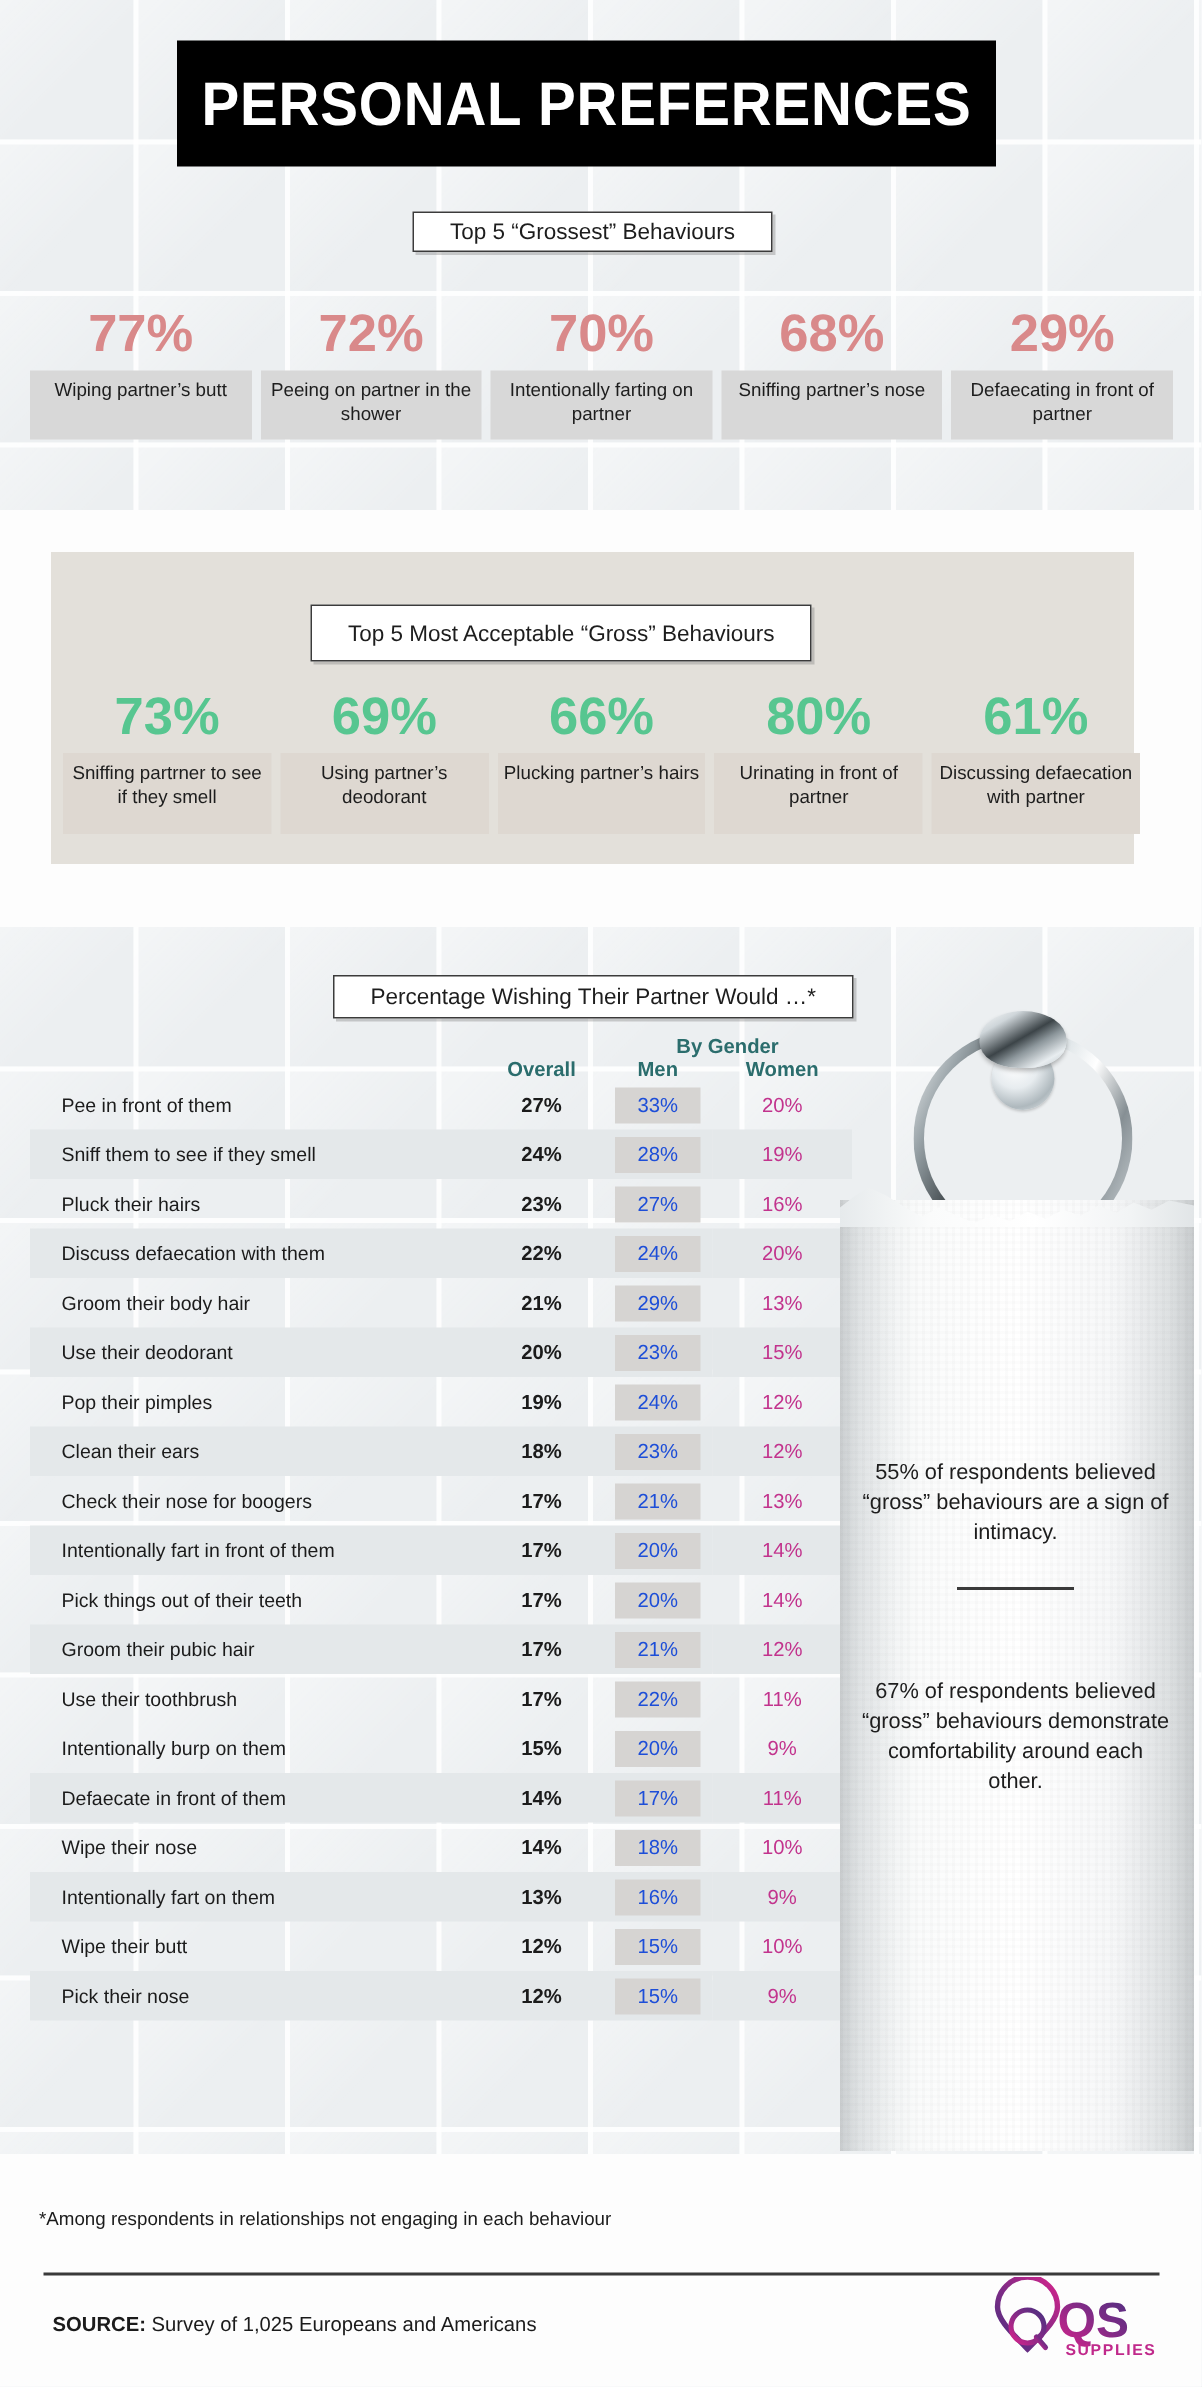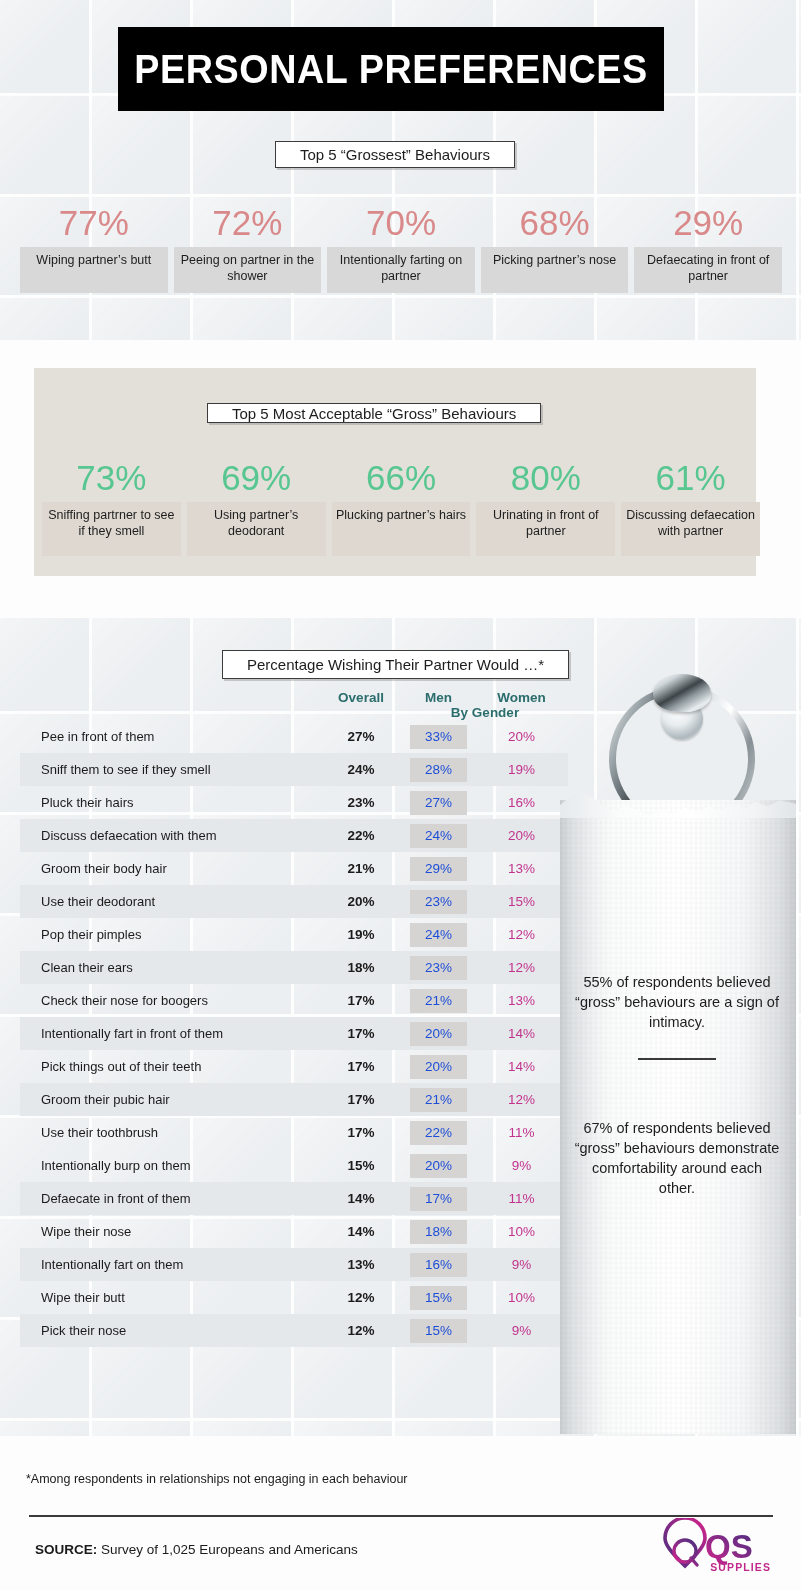--- a/index.html
+++ b/index.html
@@ -54,34 +54,34 @@
     background: #ffffff;
     border: 1.5px solid #3b3b3b;
     box-shadow: 2px 2px 0 rgba(120,120,120,0.35);
     display: flex; align-items: center; justify-content: center;
     font-size: 15px;
     color: #1d1d1d;
     white-space: nowrap;
     padding: 0 24px;
   }
   .bh-1 { left: 275px; top: 141px; height: 27px; }
-  .bh-2 { left: 207px; top: 403px; height: 20px; }
+  .bh-2 { left: 207px; top: 403px; height: 38px; }
   .bh-3 { left: 222px; top: 650px; height: 29px; }
 
   
   .stat-row { position: absolute; display: flex; }
   .stat-row-pink  { left: 20px; top: 205px;  width: 762px; }
   .stat-row-green { left: 42px; top: 460px;  width: 718px; }
 
   .stat-col { flex: 1; display: flex; flex-direction: column; align-items: center; }
   .stat-col + .stat-col { margin-left: 6px; }
 
   .stat-pct {
     font-size: 35px;
-    font-weight: 400;
+    font-weight: 700;
     line-height: 1;
     margin-bottom: 7px;
     font-family: "Liberation Sans Narrow", "Liberation Sans", sans-serif;
   }
   .stat-pct.pink  { color: #d9898a; }
   .stat-pct.green { color: #57c690; }
 
   .stat-label {
     width: 100%;
     min-height: 46px;
@@ -277,21 +277,21 @@
     <div class="stat-col">
       <div class="stat-pct pink">72%</div>
       <div class="stat-label pink-bg">Peeing on partner in the shower</div>
     </div>
     <div class="stat-col">
       <div class="stat-pct pink">70%</div>
       <div class="stat-label pink-bg">Intentionally farting on partner</div>
     </div>
     <div class="stat-col">
       <div class="stat-pct pink">68%</div>
-      <div class="stat-label pink-bg">Picking partner’s nose</div>
+      <div class="stat-label pink-bg">Sniffing partner’s nose</div>
     </div>
     <div class="stat-col">
       <div class="stat-pct pink">29%</div>
       <div class="stat-label pink-bg">Defaecating in front of partner</div>
     </div>
   </div>
 
   <div class="panel-beige"></div>
   <div class="boxed-heading bh-2">Top 5 Most Acceptable “Gross” Behaviours</div>
 
@@ -316,30 +316,30 @@
       <div class="stat-pct green">61%</div>
       <div class="stat-label green-bg">Discussing defaecation with partner</div>
     </div>
   </div>
 
   <div class="boxed-heading bh-3">Percentage Wishing Their Partner Would …*</div>
 
   <div class="table-wrap">
     <table class="tbl">
       <thead>
+        <tr>
+          <th></th>
+          <th></th>
+          <th class="hdr-bygender" colspan="2">By Gender</th>
+        </tr>
         <tr>
           <th class="hdr-cell"></th>
           <th class="hdr-cell">Overall</th>
           <th class="hdr-cell">Men</th>
           <th class="hdr-cell">Women</th>
-        </tr>
-        <tr>
-          <th></th>
-          <th></th>
-          <th class="hdr-bygender" colspan="2">By Gender</th>
         </tr>
       </thead>
       <tbody id="tbody">
           <tr>
             <td class="c-label">Pee in front of them</td>
             <td class="c-overall">27%</td>
             <td class="c-men">
               <span>33%</span>
             </td>
             <td class="c-women">20%</td>

